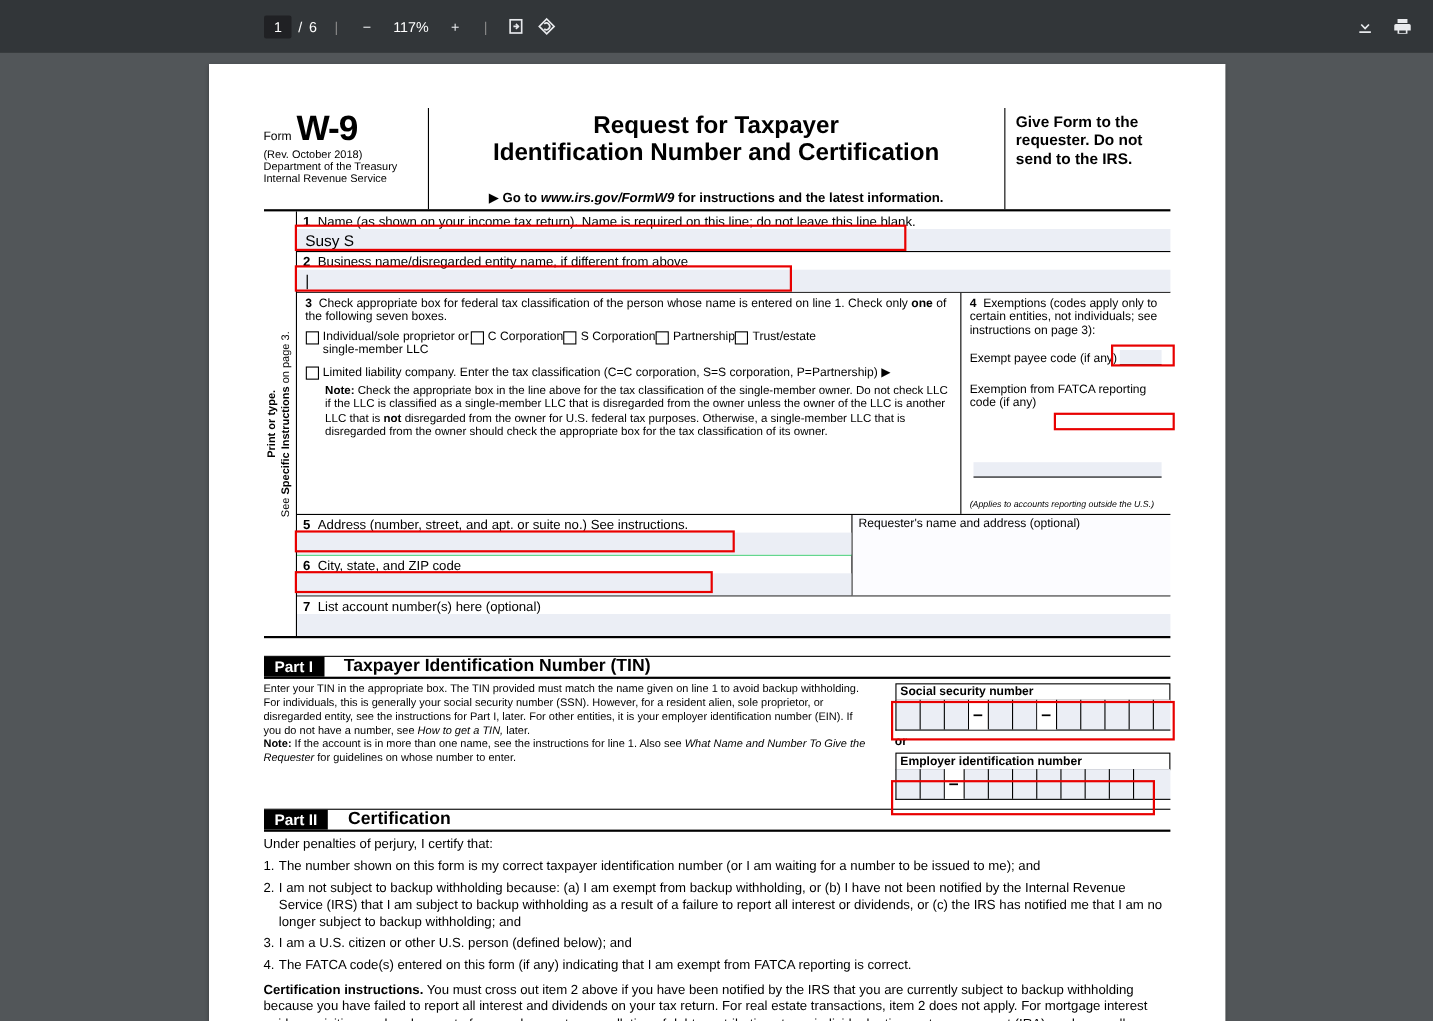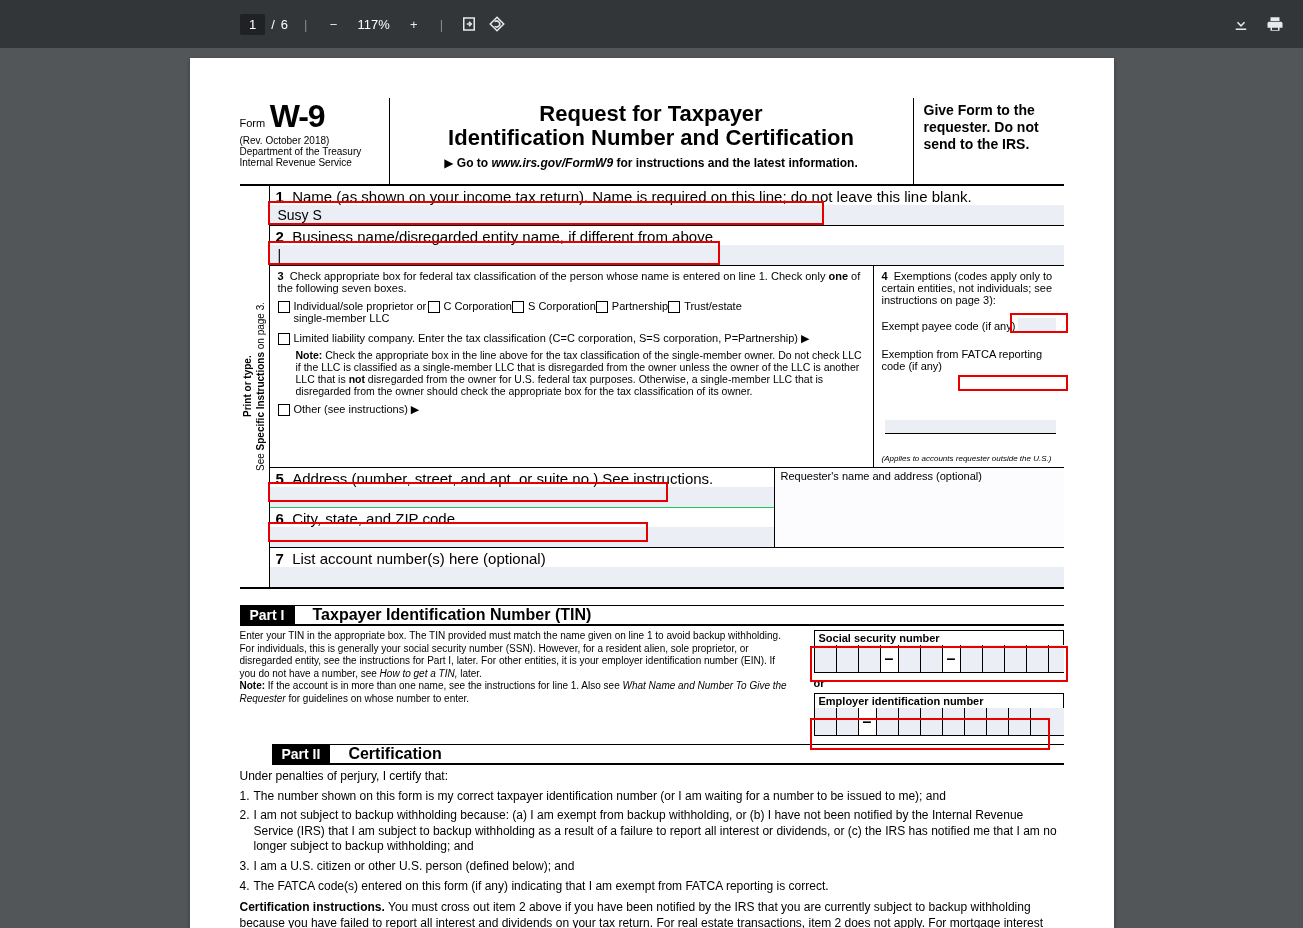--- a/index.html
+++ b/index.html
@@ -17,31 +17,31 @@
 .page, .page * { font-family:"Helvetica Neue",Helvetica,Arial,sans-serif; color:#000; }
 
 .header { display:flex; border-bottom:2px solid #000; }
 .hc1 { width:150px; border-right:1px solid #000; padding-bottom:16px; }
 .hc2 { flex:1; text-align:center; padding:0 10px 4px; border-right:1px solid #000; }
 .hc3 { width:150px; padding-left:10px; }
 .form-label { font-size:11px; }
 .w9 { font-size:32px; font-weight:900; font-family:"Arial Black",Arial; letter-spacing:-1px; }
 .rev, .dept { font-size:10px; display:block; }
 .req-title { font-size:22px; font-weight:700; line-height:1.1; margin-top:4px; }
-.goto { font-size:12px; margin-top:6px; }
+.goto { font-size:12px; margin-top:22px; }
 .goto b { font-weight:700; }
 .hc3-txt { font-size:14px; font-weight:700; line-height:1.2; margin-top:4px; }
 
 .body-wrap { display:flex; border-bottom:2px solid #000; }
 .vlabel { width:30px; display:flex; align-items:center; justify-content:center; border-right:1px solid #000; }
 .vlabel-t { writing-mode:vertical-rl; transform:rotate(180deg); font-size:10px; text-align:center; line-height:1.3; padding:4px 0; }
 .vlabel-t b { font-weight:700; }
 .fields { flex:1; }
 .frow { border-bottom:1px solid #000; position:relative; }
-.flabel { font-size:15px; padding:2px 6px 0 6px; }
+.flabel { font-size:12px; padding:2px 6px 0 6px; }
 .fnum { font-weight:700; }
 .finput { font-size:14px; padding:0 8px 2px 8px; background:#ebeef5; height:20px; line-height:20px; }
 .hl { border:2px solid #e80000; position:absolute; }
 .hl1 { top:-4px; left:-2px; width:556px; height:24px; }
 .hl2 { top:-4px; left:-2px; width:452px; height:24px; }
 
 .row3 { display:flex; border-bottom:1px solid #000; }
 .r3l { flex:1; border-right:1px solid #000; padding:4px 8px; font-size:11px; }
 .r3r { width:190px; padding:4px 8px; font-size:11px; position:relative; }
 .ckrow { display:flex; flex-wrap:wrap; margin-top:6px; }
@@ -193,38 +193,34 @@
           <div class="ck">
                   <div class="cbox"></div>
                   <span>Trust/estate</span>
                 </div>
         </div>
         <div class="ck" style="margin-top:8px;">
                 <div class="cbox"></div>
                 <span>Limited liability company. Enter the tax classification (C=C corporation, S=S corporation, P=Partnership) ▶</span>
               </div>
         <div class="note3" style="padding-left:18px;"><b>Note: </b><span>Check the appropriate box in the line above for the tax classification of the single-member owner. Do not check LLC if the LLC is classified as a single-member LLC that is disregarded from the owner unless the owner of the LLC is another LLC that is </span><b>not</b><span> disregarded from the owner for U.S. federal tax purposes. Otherwise, a single-member LLC that is disregarded from the owner should check the appropriate box for the tax classification of its owner.</span></div>
-        <div class="ck" style="margin-top:6px;">
-                <div class="cbox"></div>
-                <span>Other (see instructions) ▶</span>
-              </div>
       </div>
       <div class="r3r">
         <div><span class="fnum">4</span>&nbsp;&nbsp;<span>Exemptions (codes apply only to certain entities, not individuals; see instructions on page 3):</span></div>
         <div class="exline">
                 <span>Exempt payee code (if any)</span>
                 <span class="exblank"></span>
               </div>
         <div class="hl-ex1"></div>
         <div class="exline" style="margin-top:16px;flex-wrap:wrap;gap:48px;">
                 <span>Exemption from FATCA reporting code (if any)</span>
                 <span class="exblank" style="min-width:100px;"></span>
               </div>
         <div class="hl-ex2"></div>
-        <div class="applies">(Applies to accounts requester outside the U.S.)</div>
+        <div class="applies">(Applies to accounts reporting outside the U.S.)</div>
       </div>
     </div>
     <div class="row5wrap">
       <div class="r5l">
         <div class="r5row">
           <div class="flabel"><span class="fnum">5</span>&nbsp;&nbsp;<span>Address (number, street, and apt. or suite no.) See instructions.</span></div>
           <div class="finput"></div>
           <div class="hl hl5"></div>
         </div>
         <div class="r5row">
@@ -278,21 +274,21 @@
             <div class="dg"></div>
             <div class="dg"></div>
             <div class="dg"></div>
             <div class="dg"></div>
             <div class="dg"></div>
     </div>
     <div class="hl-ein"></div>
   </div>
 </div>
 
-<div class="part-bar" style="margin-top:8px;margin-left:32px;">
+<div class="part-bar" style="margin-top:8px;">
   <span class="part-lbl">Part II</span>
   <span class="part-title">Certification</span>
 </div>
 <div class="cert-txt">Under penalties of perjury, I certify that:</div>
 <div class="cert-list">
   <div class="cert-li">
           <span class="cert-n">1.</span>
           <span>The number shown on this form is my correct taxpayer identification number (or I am waiting for a number to be issued to me); and</span>
         </div>
   <div class="cert-li">

